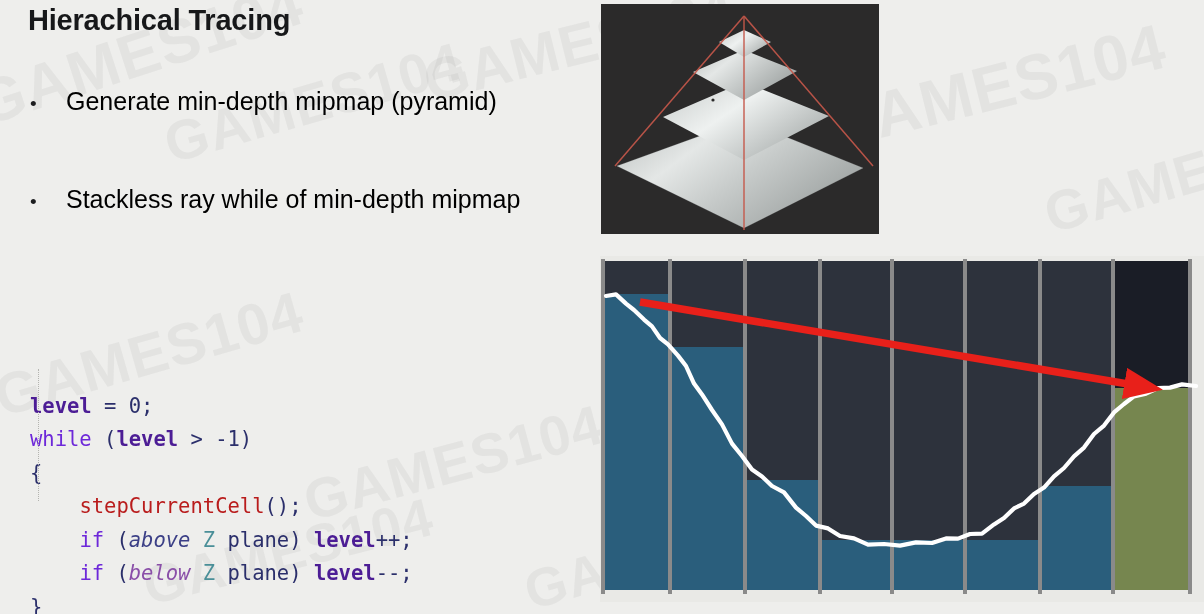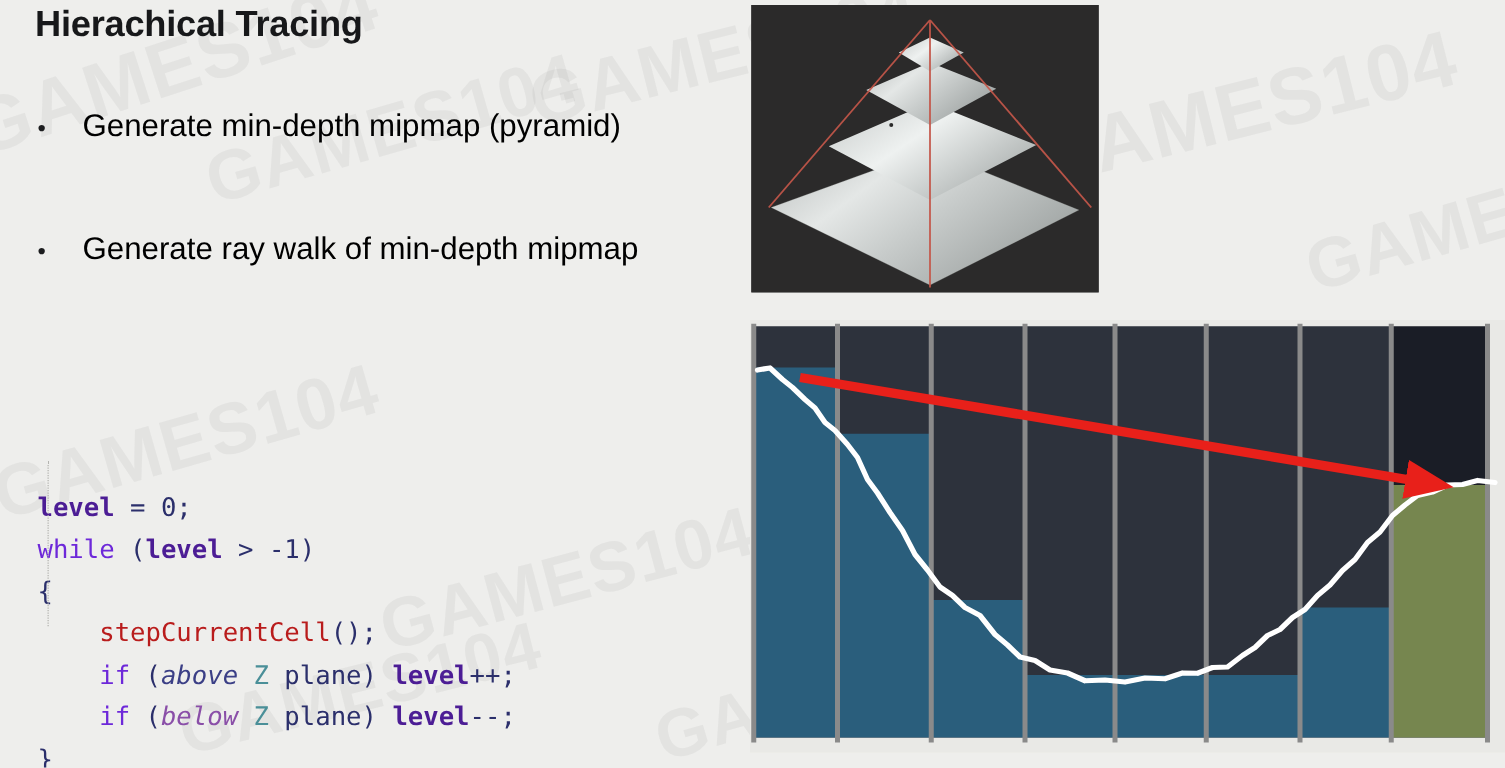--- a/index.html
+++ b/index.html
@@ -148,21 +148,21 @@
 
   <div id="page-title">Hierachical Tracing</div>
 
   <div class="bullet-row" id="bullet-0">
     <span class="bullet-dot">•</span>
     <span class="bullet-text">Generate min-depth mipmap (pyramid)</span>
   </div>
 
   <div class="bullet-row" id="bullet-1">
     <span class="bullet-dot">•</span>
-    <span class="bullet-text">Generate ray walk of min-depth mipmap</span>
+    <span class="bullet-text">Stackless ray while of min-depth mipmap</span>
   </div>
 
   <div id="code-block">
     <div id="indent-guide"></div>
   <span class="code-line"><span class="tok-ident">level</span><span class="tok-punct"> = </span><span class="tok-num">0</span><span class="tok-punct">;</span></span><span class="code-line"><span class="tok-kw">while</span><span class="tok-punct"> (</span><span class="tok-ident">level</span><span class="tok-punct"> &gt; </span><span class="tok-num">-1</span><span class="tok-punct">)</span></span><span class="code-line"><span class="tok-punct">{</span></span><span class="code-line"><span class="tok-punct">    </span><span class="tok-fn">stepCurrentCell</span><span class="tok-punct">();</span></span><span class="code-line"><span class="tok-punct">    </span><span class="tok-kw">if</span><span class="tok-punct"> (</span><span class="tok-em">above</span><span class="tok-punct"> </span><span class="tok-type">Z</span><span class="tok-punct"> plane) </span><span class="tok-ident">level</span><span class="tok-punct">++;</span></span><span class="code-line"><span class="tok-punct">    </span><span class="tok-kw">if</span><span class="tok-punct"> (</span><span class="tok-em2">below</span><span class="tok-punct"> </span><span class="tok-type">Z</span><span class="tok-punct"> plane) </span><span class="tok-ident">level</span><span class="tok-punct">--;</span></span><span class="code-line"><span class="tok-punct">}</span></span></div>
 
 </div>
 
 <div id="pyramid-figure">
   <svg width="278" height="230" viewBox="0 0 278 230">

